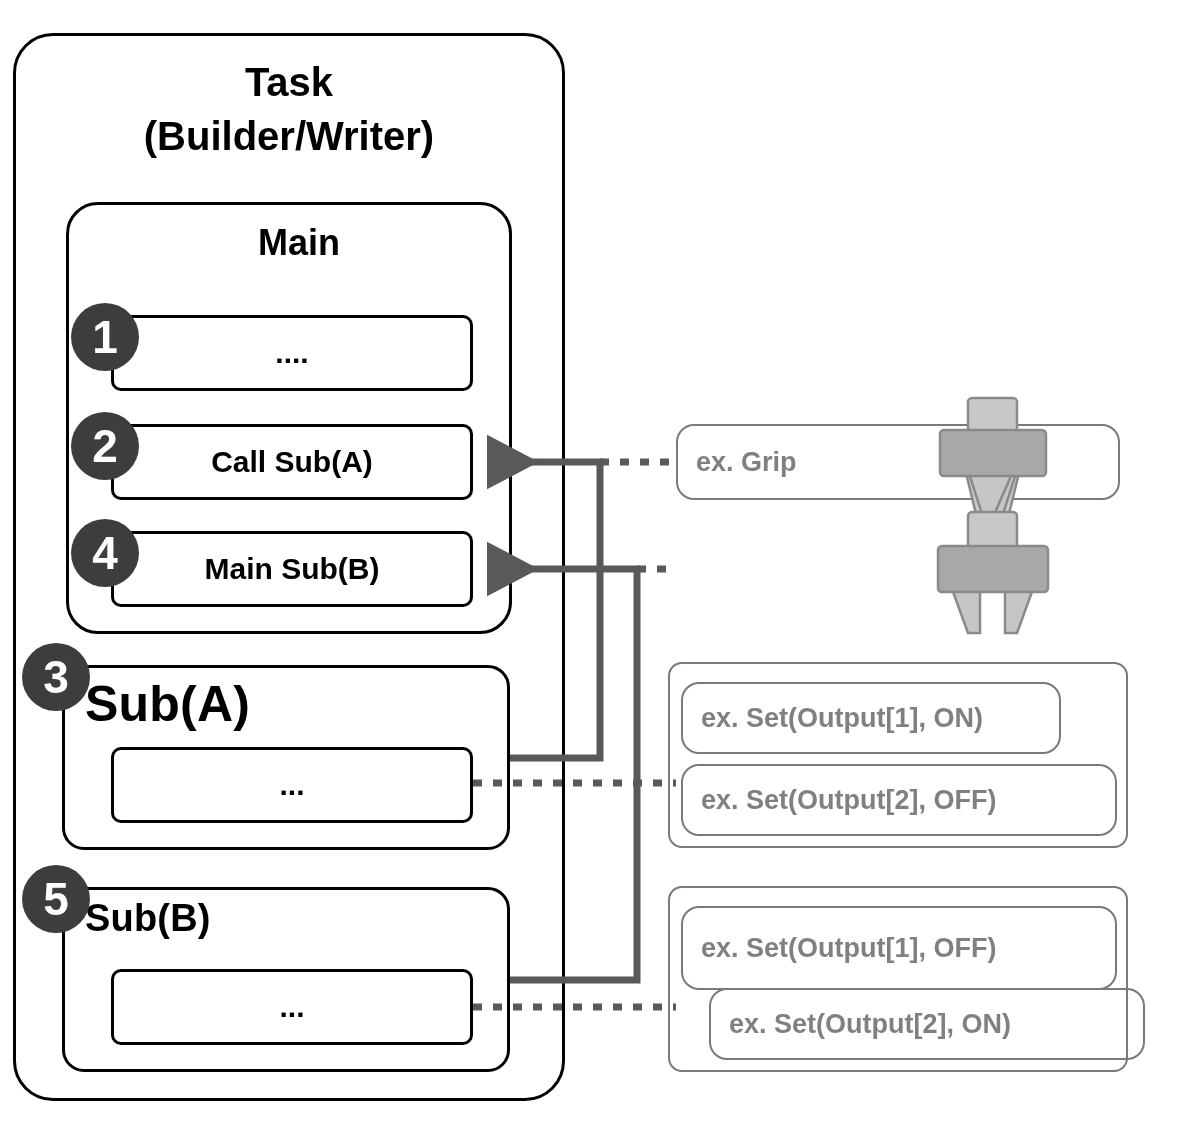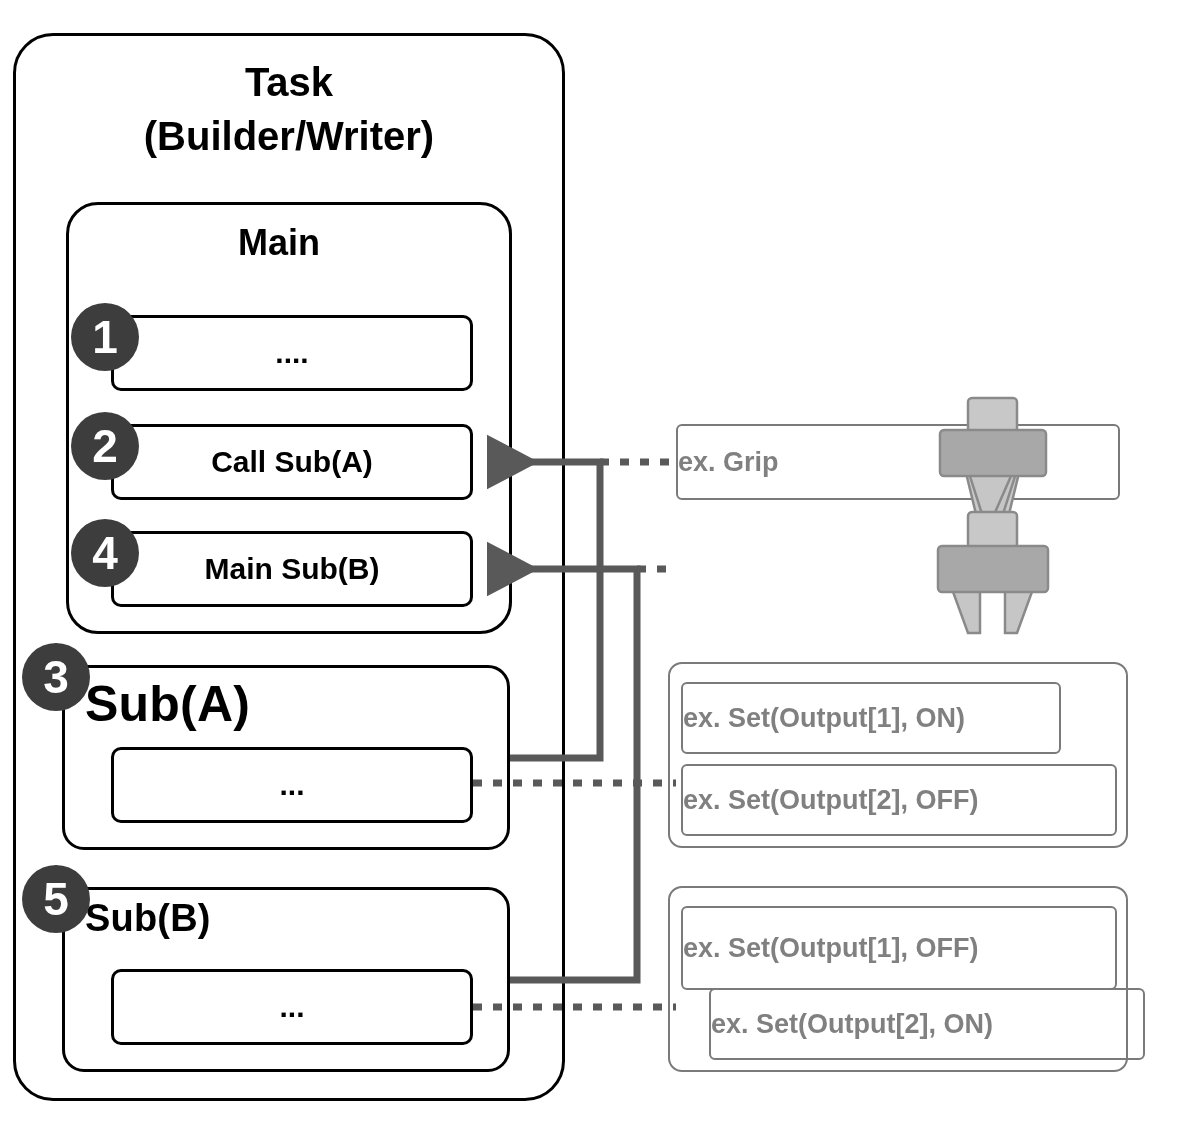--- a/index.html
+++ b/index.html
@@ -59,27 +59,28 @@
     font-size: 46px;
     line-height: 1;
     z-index: 40;
   }
 
   
   .ex-box {
     position: absolute;
     box-sizing: border-box;
     border: 2.5px solid #7a7a7a;
-    border-radius: 6px;
+    border-radius: 18px;
     background: transparent;
     display: flex;
     align-items: center;
     color: #808080;
     font-weight: bold;
     font-size: 27px;
+    padding-left: 18px;
     white-space: nowrap;
     z-index: 12;
     text-align: right;
   }
   .ex-group {
     position: absolute;
     box-sizing: border-box;
     border: 2.5px solid #7a7a7a;
     border-radius: 14px;
     background: #ffffff;
@@ -108,21 +109,21 @@
 
 <div id="stage">
 
   <div class="box box-black" style="left:13px; top:33px; width:552px; height:1068px; border-radius:40px;"></div>
 
   <div class="center-text" style="left:13px; top:58px; width:552px; height:48px; font-size:40px;">Task</div>
   <div class="center-text" style="left:13px; top:110px; width:552px; height:52px; font-size:40px;">(Builder/Writer)</div>
 
   <div class="box box-black" style="left:66px; top:202px; width:446px; height:432px; border-radius:32px;"></div>
 
-  <div class="center-text" style="left:56px; top:218px; width:446px; height:50px; font-size:36px;">Main</div>
+  <div class="center-text" style="left:76px; top:218px; width:446px; height:50px; font-size:36px;">Main</div>
 
   <div class="box box-black" style="left:111px; top:315px; width:362px; height:76px; border-radius:10px;"></div>
   <div class="center-text" style="left:111px; top:315px; width:362px; height:76px; font-size:30px; z-index:6;">....</div>
   <div class="badge" style="left:71px; top:303px; width:68px; height:68px;">1</div>
 
   <div class="box box-black" style="left:111px; top:424px; width:362px; height:76px; border-radius:10px;"></div>
   <div class="center-text" style="left:111px; top:424px; width:362px; height:76px; font-size:30px; z-index:6;">Call Sub(A)</div>
   <div class="badge" style="left:71px; top:412px; width:68px; height:68px;">2</div>
 
   <div class="box box-black" style="left:111px; top:531px; width:362px; height:76px; border-radius:10px;"></div>

